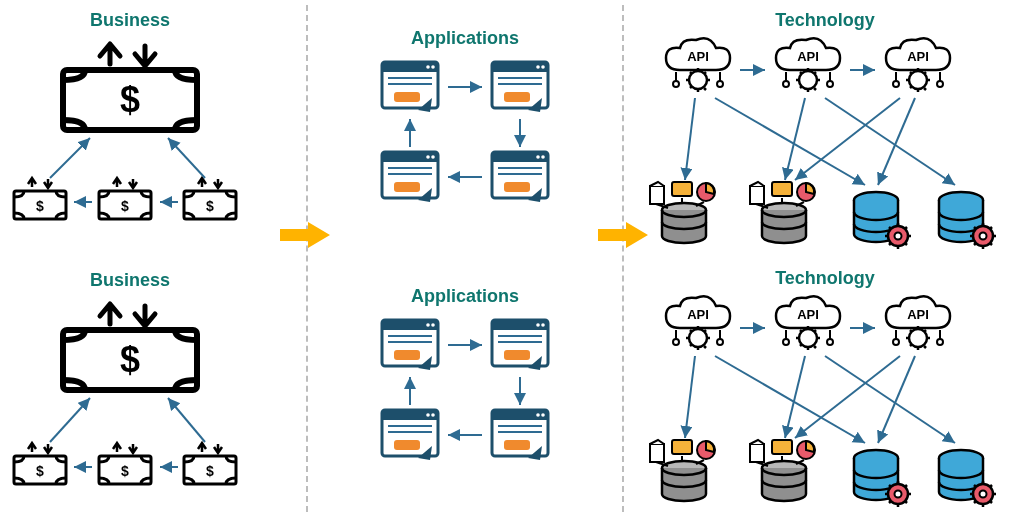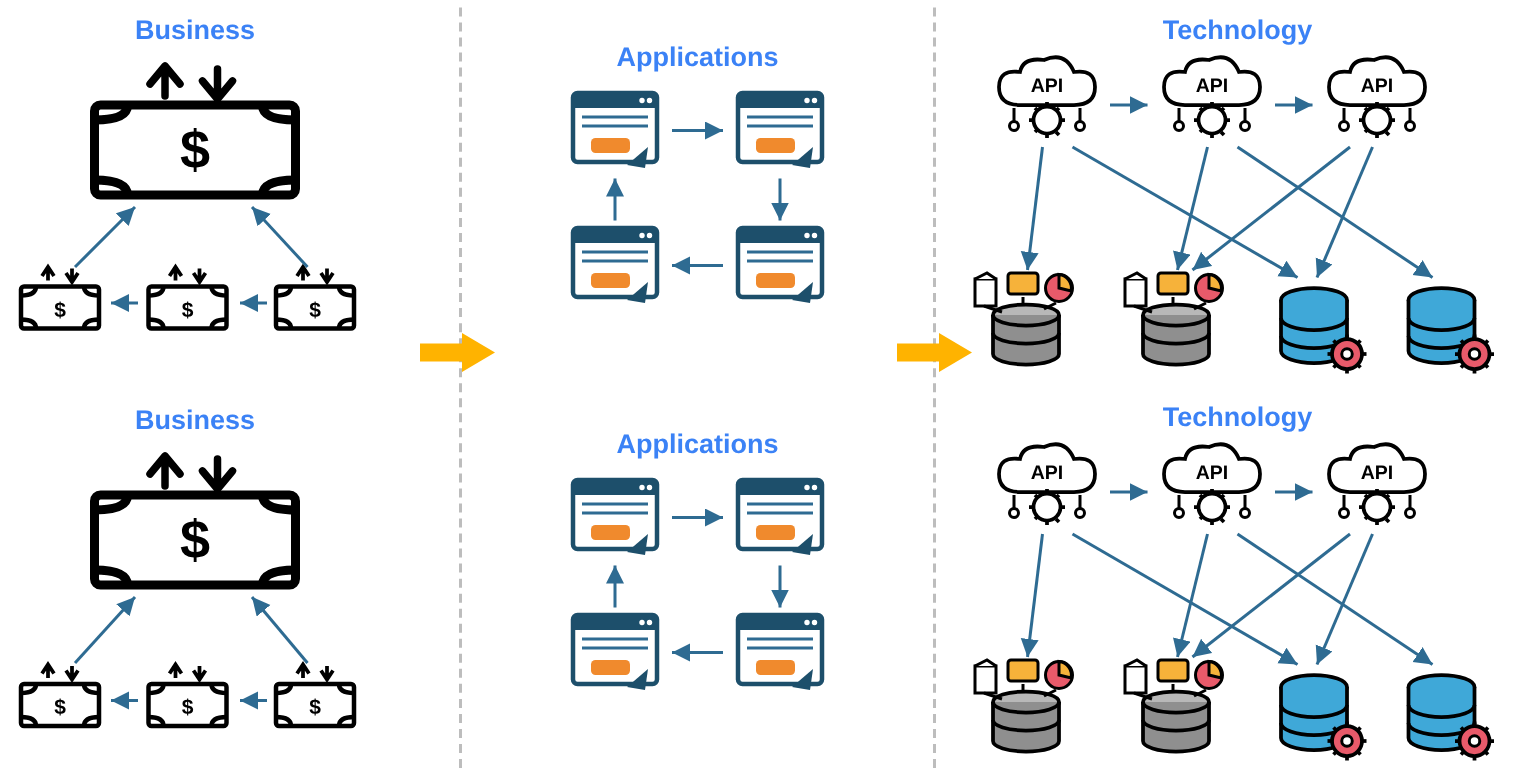--- a/index.html
+++ b/index.html
@@ -1,17 +1,17 @@
 <!DOCTYPE html>
 <html><head>
 <meta charset="utf-8">
 <style>
   html,body{margin:0;padding:0;width:1024px;height:517px;background:#fff;font-family:Arial,Helvetica,sans-serif;overflow:hidden}
   .stage{position:relative;width:1024px;height:517px}
-  .col-title{position:absolute;font-weight:700;font-size:18px;color:#3b82f6;text-align:center}
+  .col-title{position:absolute;font-weight:700;font-size:18px;color:#0f766e;text-align:center}
   .divider{position:absolute;top:5px;bottom:5px;border-left:2px dashed #bdbdbd}
   .icon{position:absolute}
   svg{display:block}
 </style>
 </head>
 <body>
 
 <div class="stage">
 
   <div class="divider" style="left:306px"></div>

